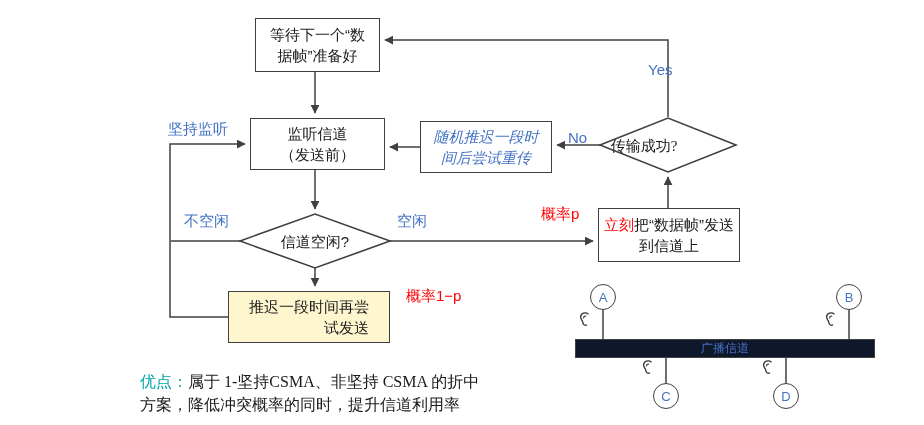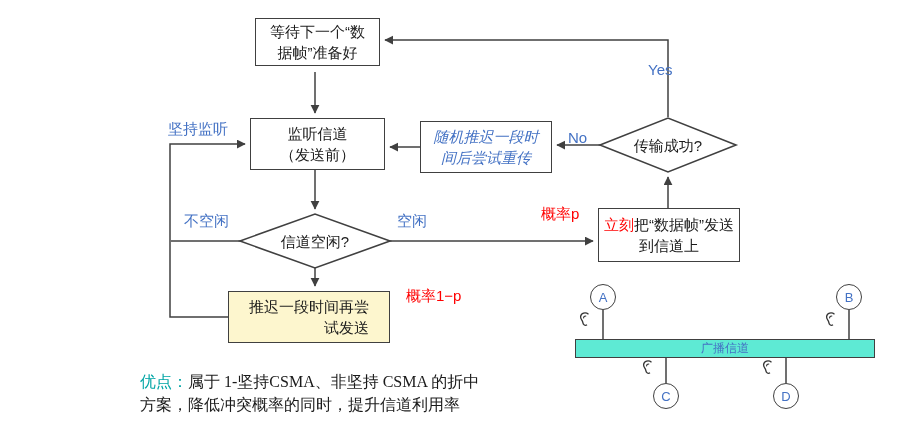--- a/index.html
+++ b/index.html
@@ -30,21 +30,21 @@
   .teal { color:var(--teal,#00A5A5); }
 
   .circle {
     position:absolute; width:26px; height:26px; box-sizing:border-box;
     border:1.6px solid var(--line,#404040); border-radius:50%;
     background:#fff; display:flex; align-items:center; justify-content:center;
     font-size:13px; color:var(--blue,#4472C4);
   }
   .bus {
     position:absolute; left:575px; top:339px; width:300px; height:19px;
-    box-sizing:border-box; border:1.4px solid var(--line,#404040); background:#5eead4;
+    box-sizing:border-box; border:1.4px solid var(--line,#404040); background:#0f172a;
     display:flex; align-items:center; justify-content:center;
     font-size:12px; color:var(--blue,#4472C4);
   }
   .ear { position:absolute; width:13px; height:17px; }
   .ear path { stroke:#333; fill:none; }
 
   .note {
     position:absolute; left:140px; top:370px; width:420px;
     font-family:"Liberation Serif","DejaVu Serif",serif;
     font-size:16px; line-height:23px; color:#1a1a1a;
@@ -75,21 +75,21 @@
 
     <polygon class="dshape" points="600,145 668,118 736,145 668,172"></polygon>
     <polygon class="dshape" points="240,241 315,214 390,241 315,268"></polygon>
 
     <line class="cline" x1="603" y1="310" x2="603" y2="339"></line>
     <line class="cline" x1="849" y1="310" x2="849" y2="339"></line>
     <line class="cline" x1="666" y1="358" x2="666" y2="383"></line>
     <line class="cline" x1="786" y1="358" x2="786" y2="383"></line>
   </svg>
 
-  <div class="box" style="left:255px; top:18px; width:125px; height:48px;">
+  <div class="box" style="left:255px; top:18px; width:125px; height:54px;">
     <div class="txt">等待下一个“数
 据帧”准备好</div>
   </div>
 
   <div class="box" style="left:250px; top:118px; width:135px; height:52px;">
     <div class="txt">监听信道
 （发送前）</div>
   </div>
 
   <div class="box" style="left:420px; top:121px; width:132px; height:52px;font-style:italic;">
@@ -99,21 +99,21 @@
 
   <div class="box yellow" style="left:228px; top:291px; width:162px; height:52px;">
     <div class="txt">推迟一段时间再尝
 试发送</div>
   </div>
 
   <div class="box" style="left:598px; top:208px; width:142px; height:54px;">
     <div class="txt"><span class="red">立刻</span><span>把“数据帧”发送到信道上</span></div>
   </div>
 
-  <div class="dtext" style="left:604px; top:137px; width:128px;">传输成功?</div>
+  <div class="dtext" style="left:580px; top:137px; width:128px;font-family:Liberation Serif, serif;">传输成功?</div>
   <div class="dtext" style="left:255px; top:233px; width:120px;">信道空闲?</div>
 
   <div class="label blue" style="left:168px; top:120px;">坚持监听</div>
   <div class="label blue" style="left:648px; top:61px;">Yes</div>
   <div class="label blue" style="left:568px; top:129px;">No</div>
   <div class="label blue" style="left:184px; top:212px;">不空闲</div>
   <div class="label blue" style="left:397px; top:212px;">空闲</div>
   <div class="label red" style="left:541px; top:205px;">概率p</div>
   <div class="label red" style="left:406px; top:287px;">概率1−p</div>
 

